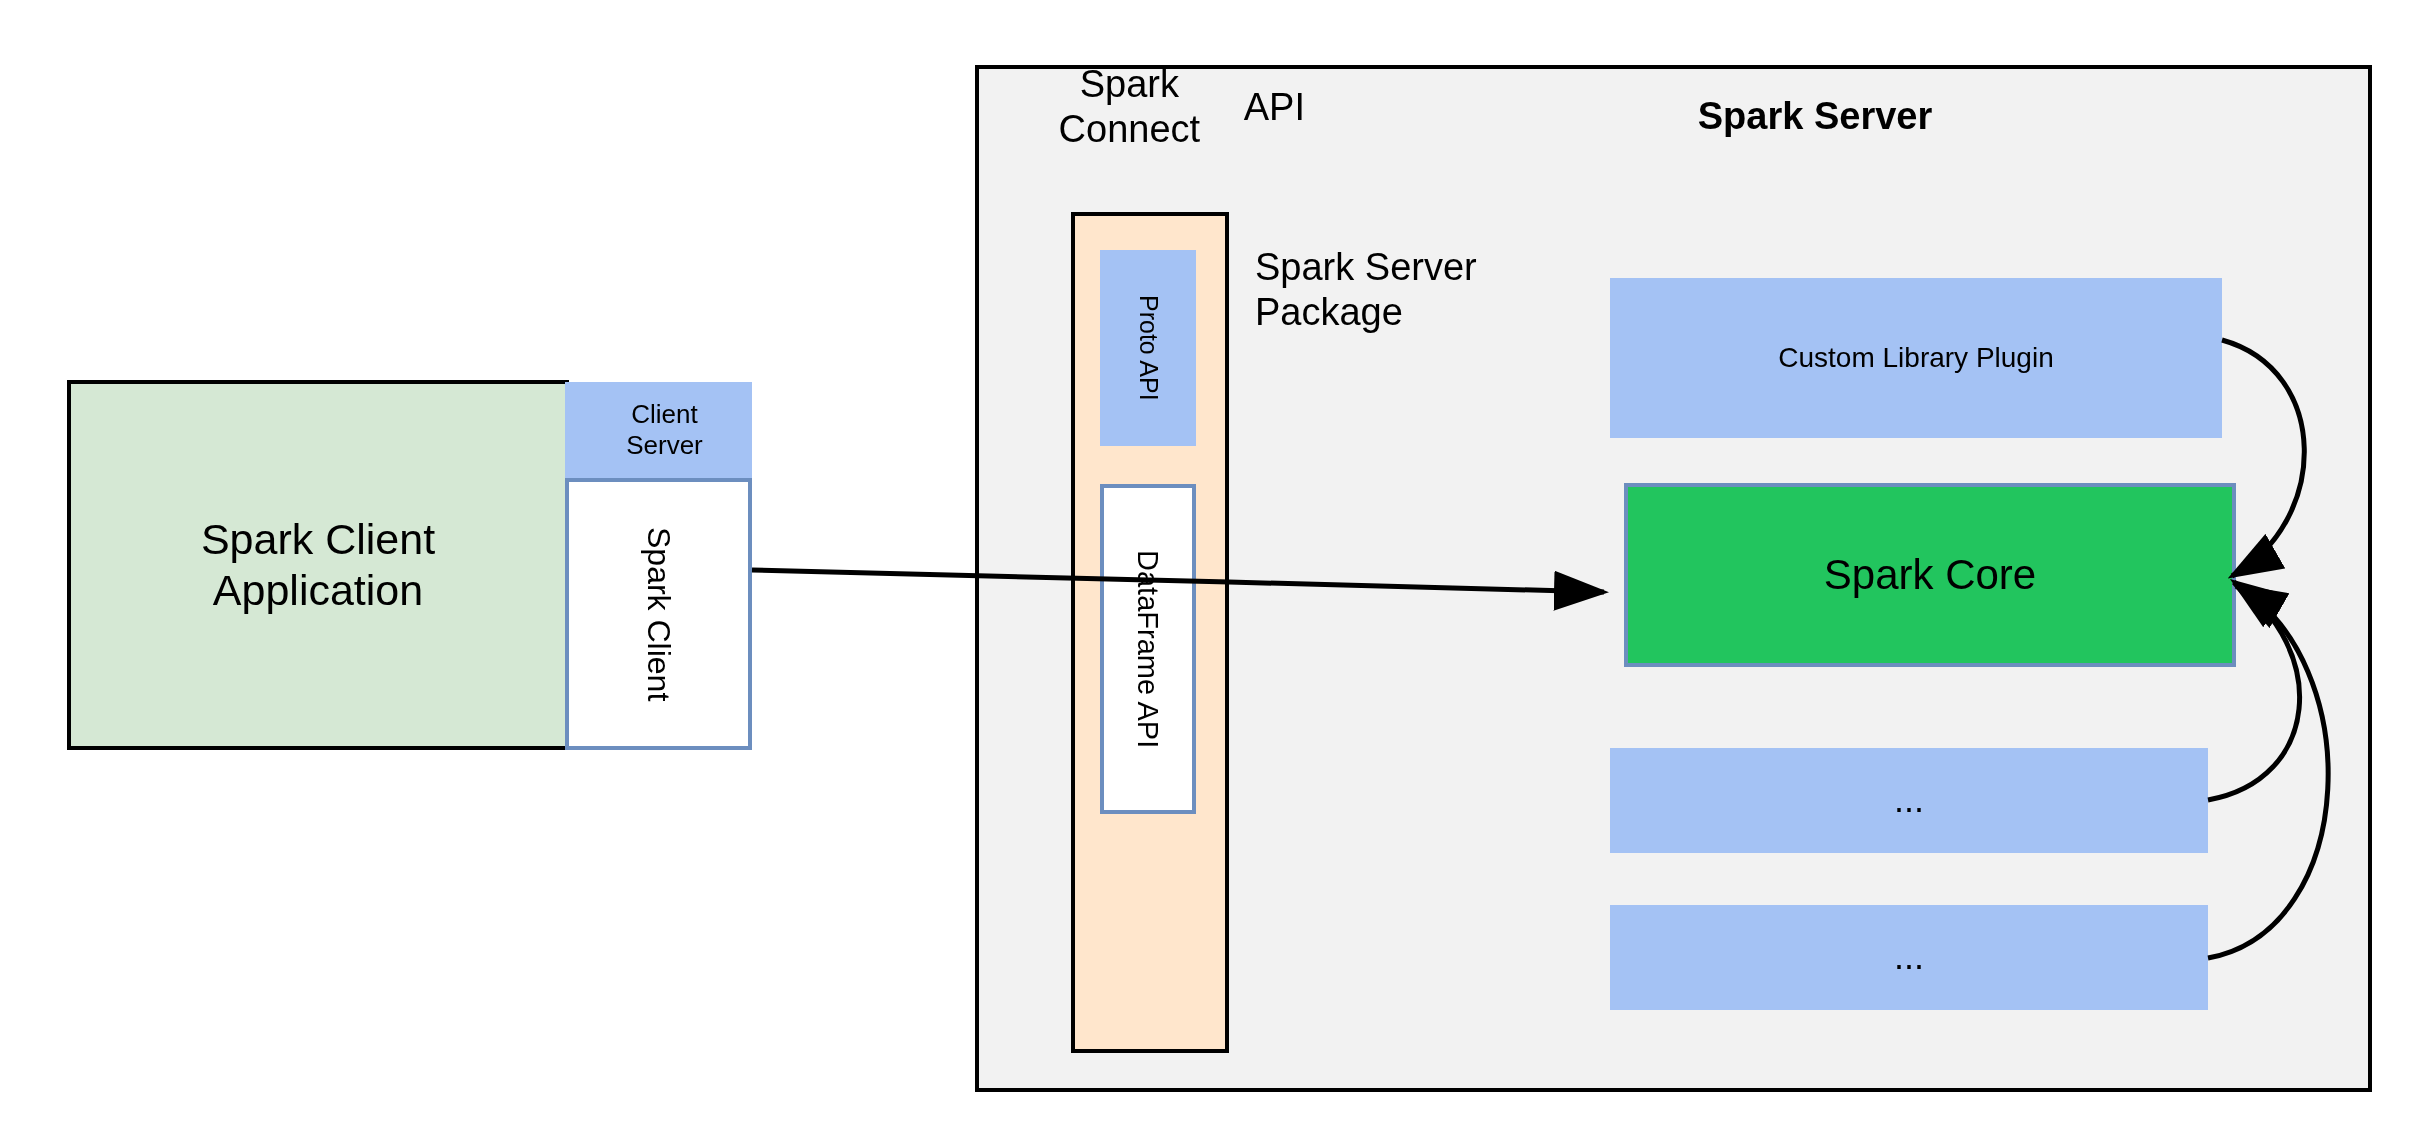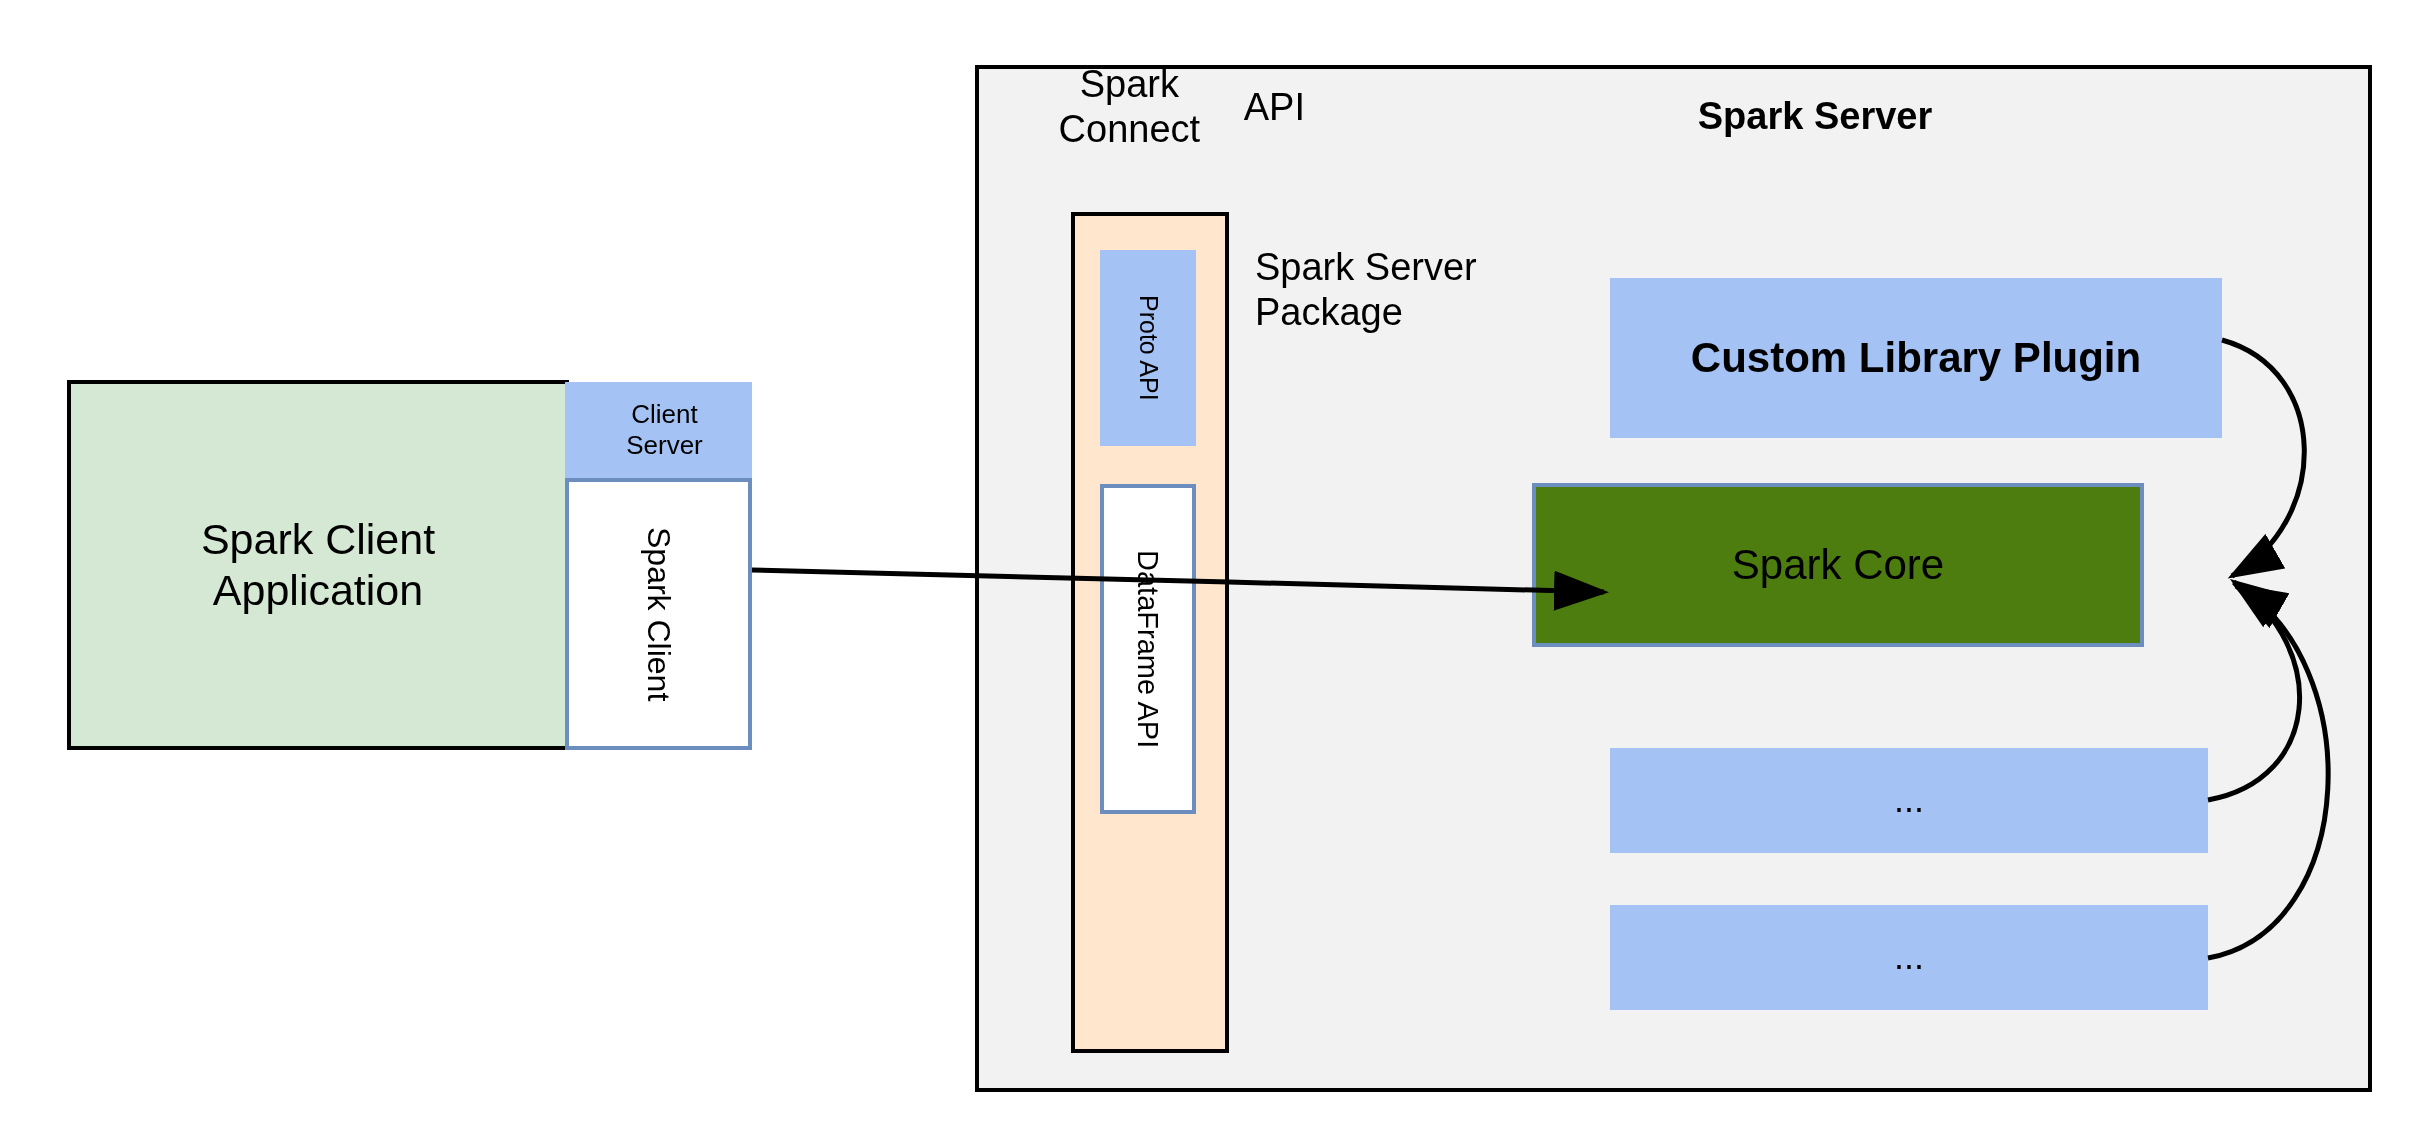--- a/index.html
+++ b/index.html
@@ -98,26 +98,25 @@
     flex-direction: column;
     align-items: flex-start;
     text-align: left;
   }
 
   
   #custom-library-plugin-box {
     left: 1610px; top: 278px; width: 612px; height: 160px;
     background: #a4c2f4;
     border: none;
-    font-size: 42px;
-    font-weight: bold;
+    font-size: 28px;
   }
   #spark-core-box {
-    left: 1532px; top: 483px; width: 612px; height: 164px;
-    background: #4d7c0f;
+    left: 1624px; top: 483px; width: 612px; height: 184px;
+    background: #22c55e;
     border: 4px solid #6c8ebf;
     font-size: 42px;
   }
   #ellipsis-box-1 {
     left: 1610px; top: 748px; width: 598px; height: 105px;
     background: #a4c2f4;
     border: none;
     font-size: 36px;
   }
   #ellipsis-box-2 {

